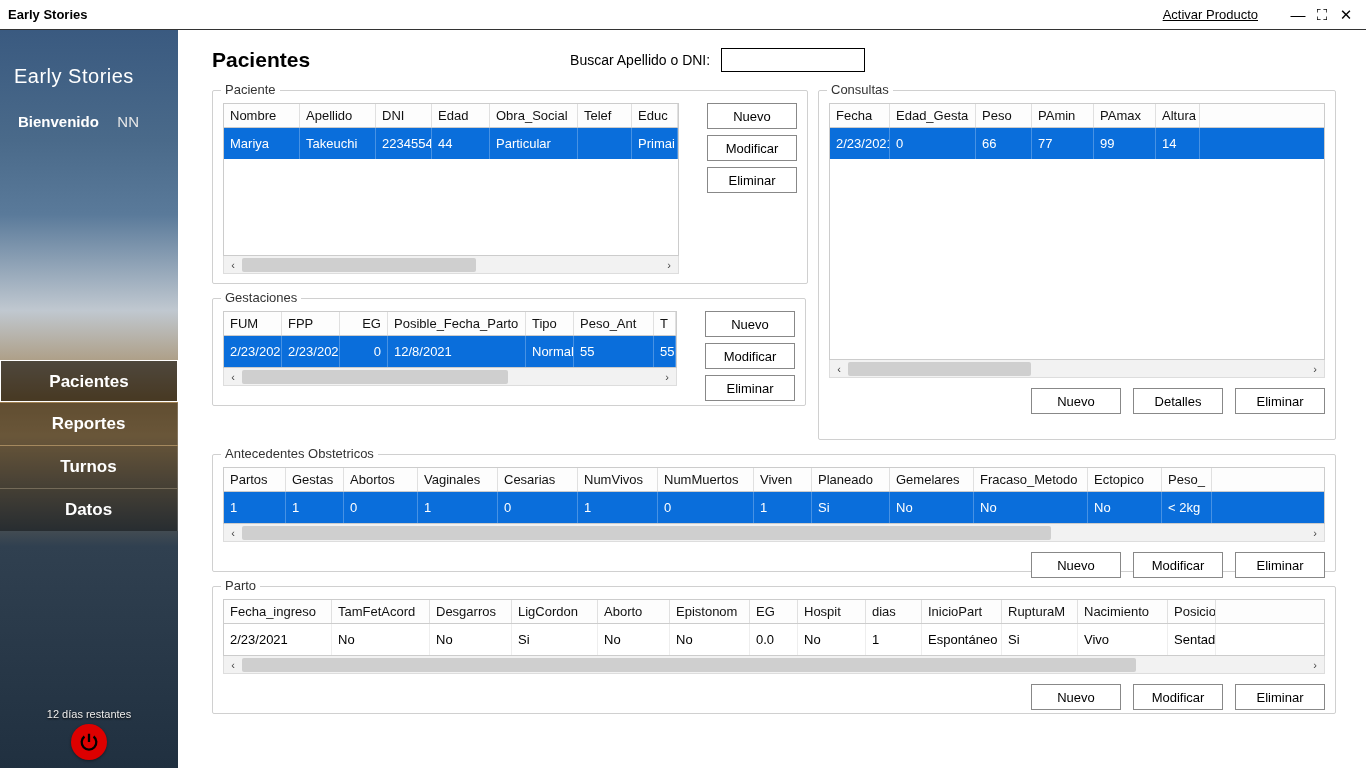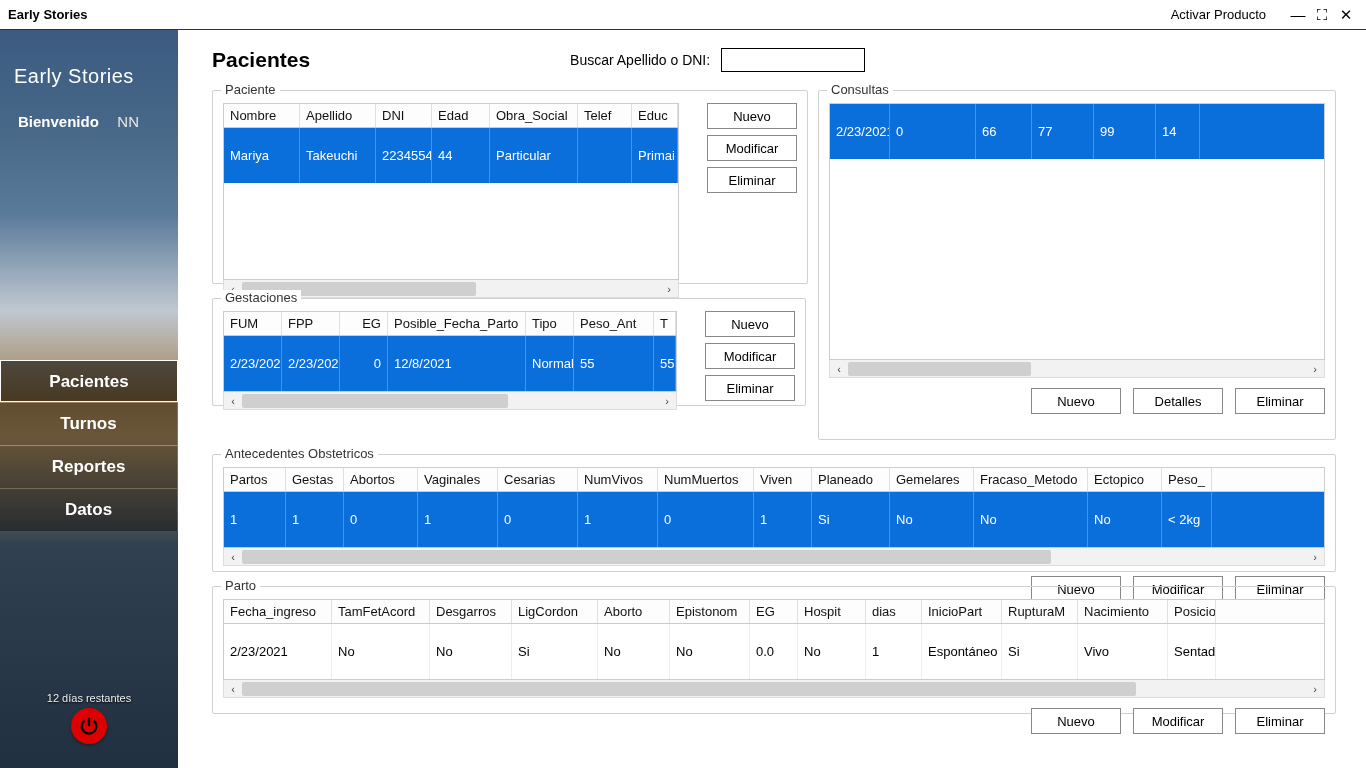--- a/index.html
+++ b/index.html
@@ -1,34 +1,34 @@
 <!DOCTYPE html>
 <html><head>
 <meta charset="utf-8">
 <style>
 * { box-sizing: border-box; margin: 0; padding: 0; font-family: "Segoe UI", Arial, sans-serif; }
 body { width: 1366px; height: 768px; overflow: hidden; background: #fff; }
 
 .titlebar { height: 30px; background: #fff; display: flex; align-items: center; padding: 0 8px; border-bottom: 1px solid #333; }
 .titlebar .app-title { font-weight: bold; font-size: 13px; }
 .titlebar .spacer { flex: 1; }
-.titlebar .activate { font-size: 13px; cursor: pointer; margin-right: 20px; }
+.titlebar .activate { font-size: 13px; text-decoration: underline; cursor: pointer; margin-right: 28px; }
 .titlebar .winbtn { width: 24px; text-align: center; font-size: 15px; cursor: pointer; padding: 0 4px;}
 
 .main { display: flex; height: 738px; }
 
 .sidebar { width: 178px; height: 100%; position: relative; background: linear-gradient(180deg,#3a5a80 0%,#4a6a8a 15%, #5a7a9a 25%, #c0c8d0 38%, #a08050 50%, #b09060 55%, #304050 70%, #203040 100%); color: #fff; }
 .sidebar .brand { font-size: 20px; font-weight: 300; padding: 35px 0 10px 14px; letter-spacing: 0.5px;}
 .sidebar .welcome { padding: 15px 0 0 18px; }
 .sidebar .welcome .lbl { font-size: 15px; font-weight: bold;}
 .sidebar .welcome .user { font-size: 15px; margin-left: 14px; color:#e8e8e8;}
 .sidebar .menu { position: absolute; top: 330px; width: 100%; }
 .sidebar .menu-item { height: 42px; line-height: 42px; text-align: center; font-size: 17px; font-weight: bold; color: #fff; cursor: pointer; background: rgba(0,0,0,0.4); margin-bottom: 1px; border-right: 1px solid rgba(255,255,255,0.2);}
 .sidebar .menu-item.active { background: rgba(0,0,0,0.55); border: 1px solid #fff; }
-.sidebar .footer { position: absolute; bottom: 24px; width: 100%; text-align: center; }
+.sidebar .footer { position: absolute; bottom: 8px; width: 100%; text-align: center; }
 .sidebar .trial { font-size: 11px; color: #eee; text-shadow: 0 1px 2px #000;}
 .sidebar .power { width: 36px; height: 36px; margin: 4px auto 0; border-radius: 50%; background: #d00; display: flex; align-items: center; justify-content: center; cursor: pointer; box-shadow: 0 1px 3px rgba(0,0,0,0.4);}
 .sidebar .power svg { width: 22px; height: 22px; }
 
 .content { flex: 1; padding: 18px 30px 0 34px; overflow: hidden; }
 .content h1 { font-size: 21px; font-weight: bold; float: left; }
 .searchbar { float: left; margin-left: 260px; }
 .searchbar label { font-size: 14px; margin-right: 6px;}
 .searchbar input { width: 144px; height: 24px; border: 1px solid #000; padding: 0 4px;}
 .clear { clear: both; }
@@ -44,21 +44,21 @@
 .gb-table-wrap { flex: 1; }
 .gb-btns { display: flex; flex-direction: column; gap: 6px; width: 108px; align-items: flex-end;}
 .gb-btns.row { flex-direction: row; justify-content: flex-end; width: auto; gap: 12px;}
 .btn { height: 26px; min-width: 90px; border: 1px solid #888; background: #fff; font-size: 13px; cursor: pointer; padding: 0 10px;}
 
 .tbl { border: 1px solid #ccc; font-size: 13px; }
 .tbl-head { display: flex; background: #fdfdfd; border-bottom: 1px solid #ccc; }
 .tbl-head .cell { padding: 4px 6px; border-right: 1px solid #e0e0e0; white-space: nowrap; overflow: hidden; font-weight: normal; color:#111;}
 .tbl-row { display: flex; }
 .tbl-row.selected { background: #0a6edb; color: #fff; }
-.tbl-row .cell { padding: 20px 6px; border-right: 1px solid rgba(255,255,255,0.25); white-space: nowrap; overflow: hidden;}
+.tbl-row .cell { padding: 8px 6px; border-right: 1px solid rgba(255,255,255,0.25); white-space: nowrap; overflow: hidden;}
 .tbl-row:not(.selected) .cell { border-right: 1px solid #eee; }
 .tbl-empty { height: 100px; }
 
 .hscroll { display: flex; align-items: center; background: #f2f2f2; height: 18px; border: 1px solid #ddd; border-top: none;}
 .hscroll .arrow { width: 18px; text-align: center; font-size: 11px; color: #444; cursor: pointer;}
 .hscroll .track { flex: 1; position: relative; height: 100%; }
 .hscroll .thumb { position: absolute; top: 2px; height: 14px; background: #cfcfcf; border-radius: 2px;}
 
 
 .w-nom{width:76px}.w-ape{width:76px}.w-dni{width:56px}.w-edad{width:58px}.w-obra{width:88px}.w-tel{width:54px}.w-edu{width:46px}
@@ -92,22 +92,22 @@
 
 <div class="main">
   <div class="sidebar">
     <div class="brand">Early Stories</div>
     <div class="welcome">
       <span class="lbl">Bienvenido</span>
       <span class="user">NN</span>
     </div>
     <div class="menu">
       <div class="menu-item active">Pacientes</div>
+      <div class="menu-item">Reportes</div>
       <div class="menu-item">Turnos</div>
-      <div class="menu-item">Reportes</div>
       <div class="menu-item">Datos</div>
     </div>
     <div class="footer">
       <div class="trial">12 días restantes</div>
       <div class="power">
         <svg viewBox="0 0 24 24">
             <path fill="none" stroke="#000" stroke-width="2.5" d="M12 3v9M7 6a8 8 0 1 0 10 0"></path>
           </svg>
       </div>
     </div>
@@ -205,20 +205,28 @@
           </div>
         </fieldset>
       </div>
 
       <div class="layout-col col-right">
         <fieldset class="groupbox gb-consultas gb-full">
           <span class="gb-title">Consultas</span>
           <div class="gb-body">
             <div class="gb-table-wrap">
               <div class="tbl">
+                <div class="tbl-head">
+                  <div class="cell w-fec">Fecha</div>
+                  <div class="cell w-eda">Edad_Gesta</div>
+                  <div class="cell w-pes">Peso</div>
+                  <div class="cell w-pmi">PAmin</div>
+                  <div class="cell w-pma">PAmax</div>
+                  <div class="cell w-alt">Altura</div>
+                </div>
                 <div class="tbl-row selected">
                   <div class="cell w-fec">2/23/2021</div>
                   <div class="cell w-eda">0</div>
                   <div class="cell w-pes">66</div>
                   <div class="cell w-pmi">77</div>
                   <div class="cell w-pma">99</div>
                   <div class="cell w-alt">14</div>
                 </div>
                 <div class="tbl-empty"></div>
               </div>

